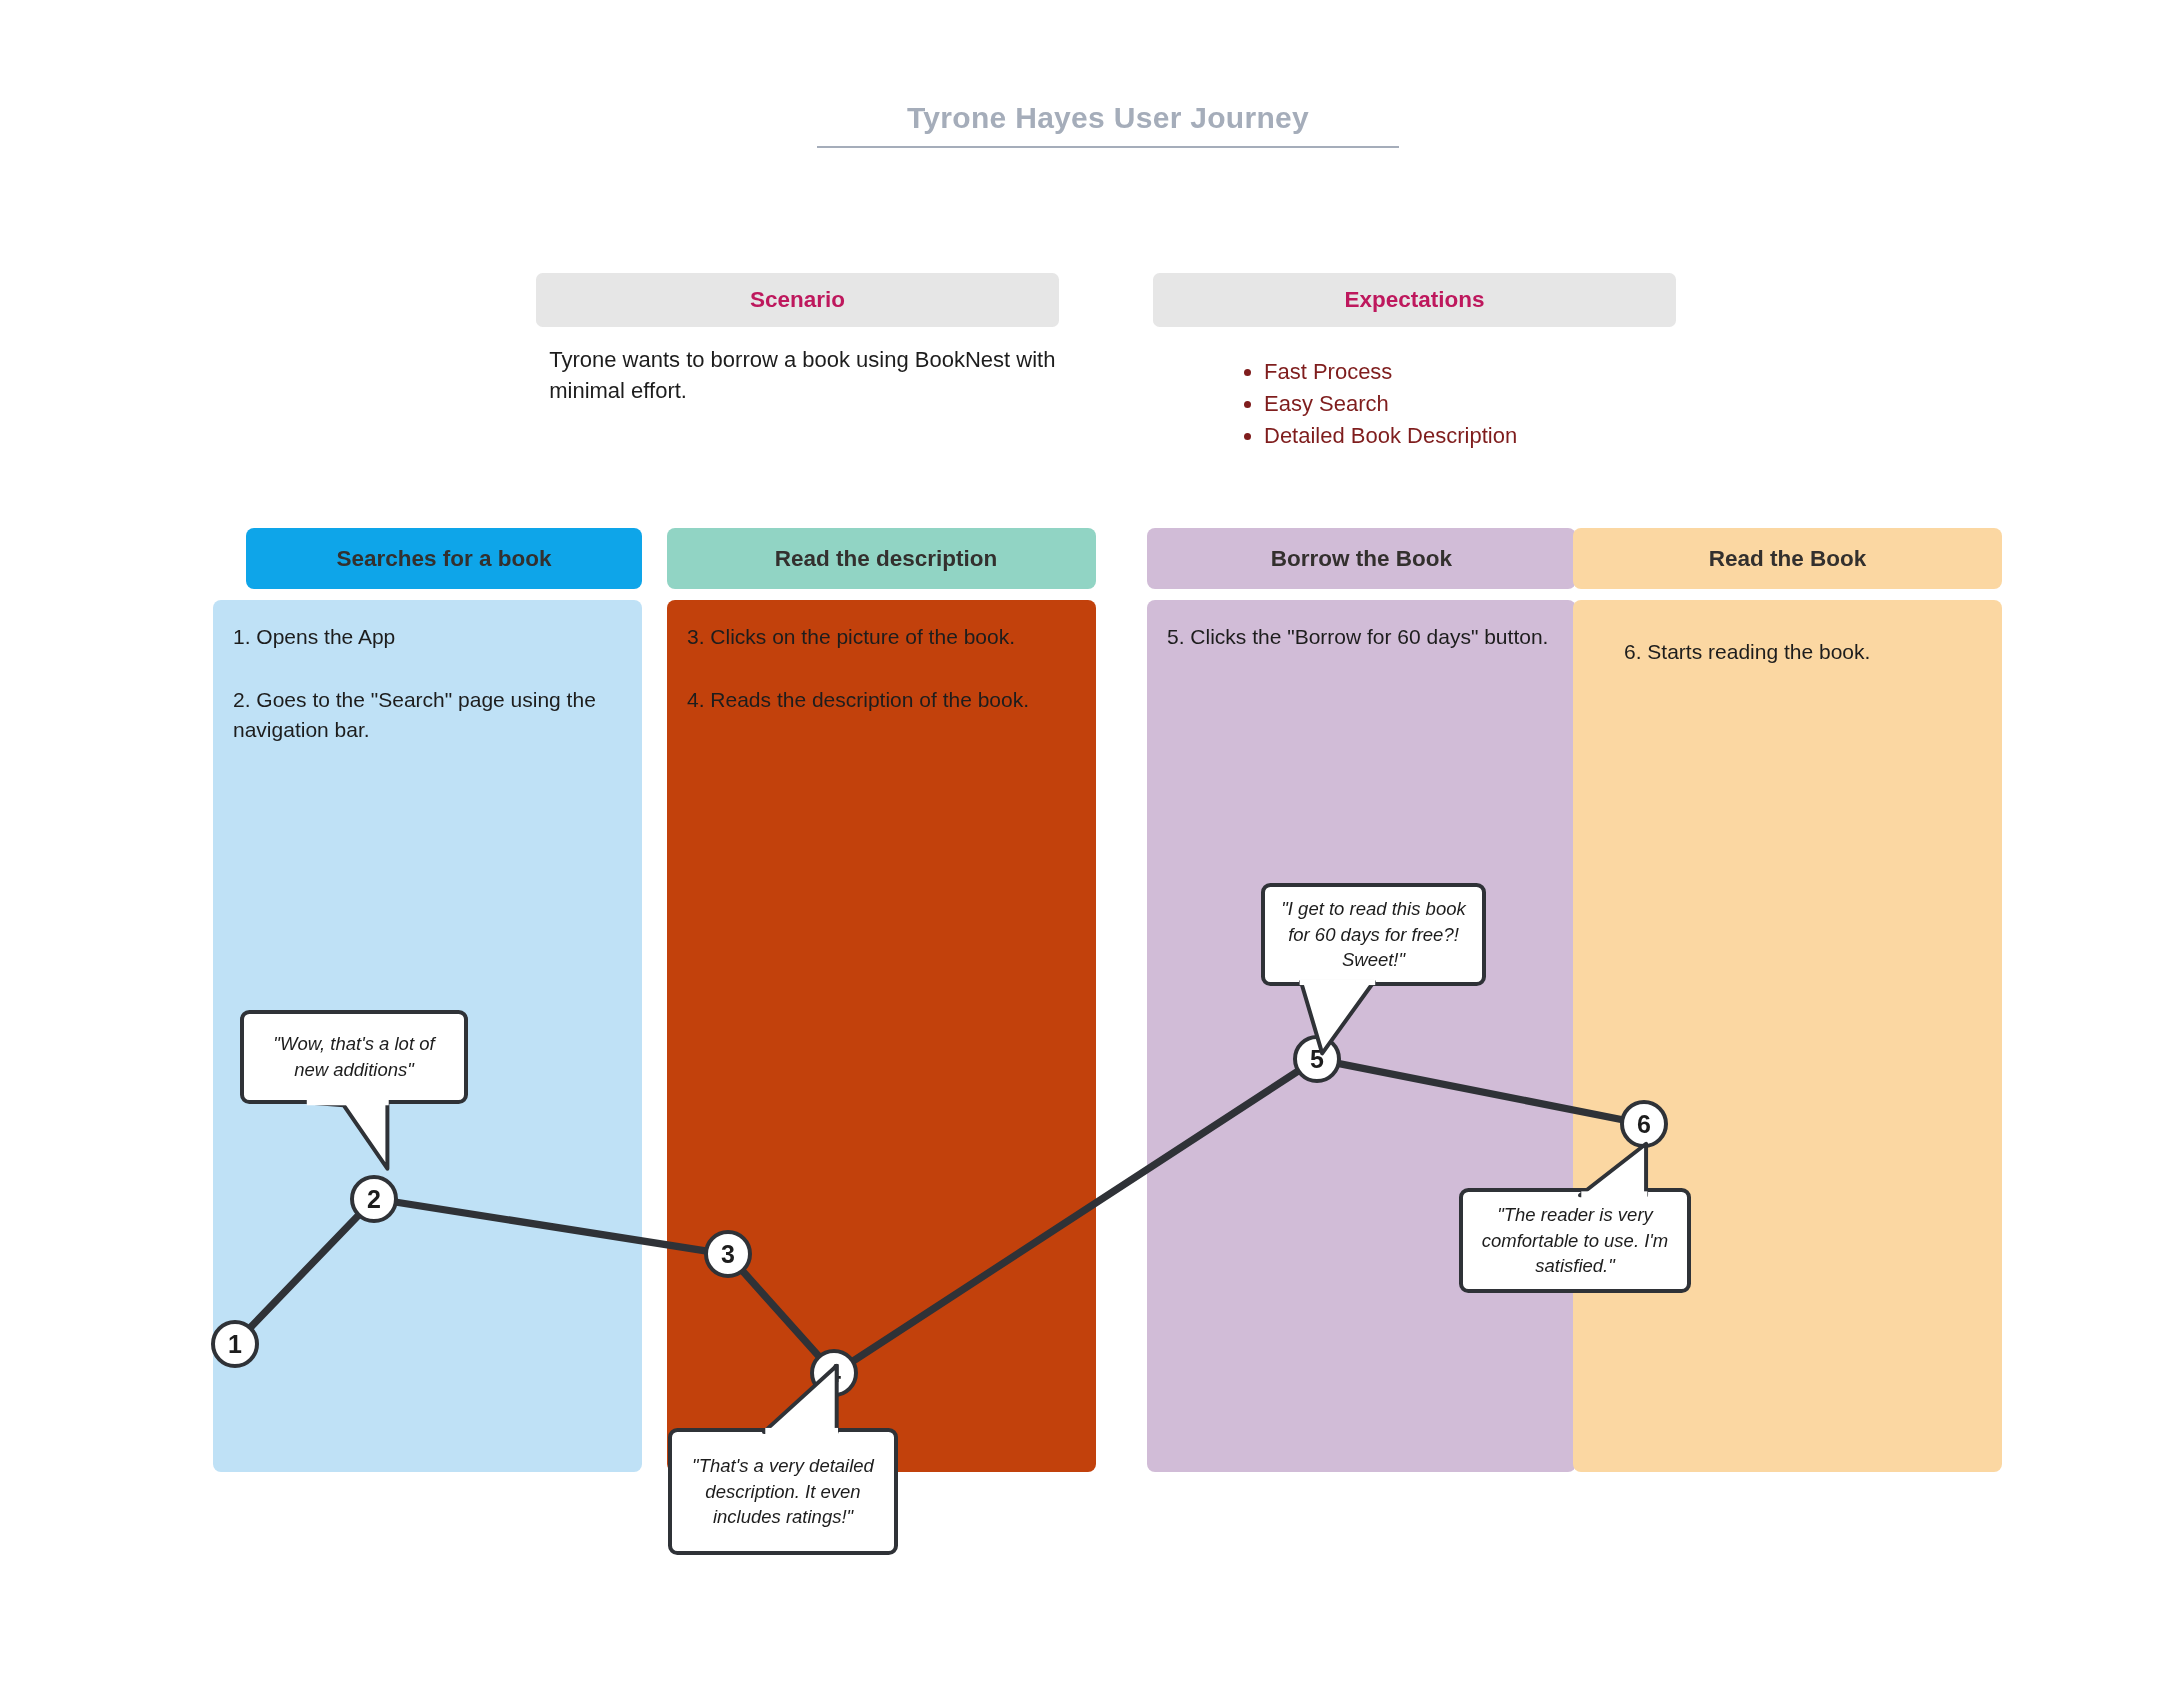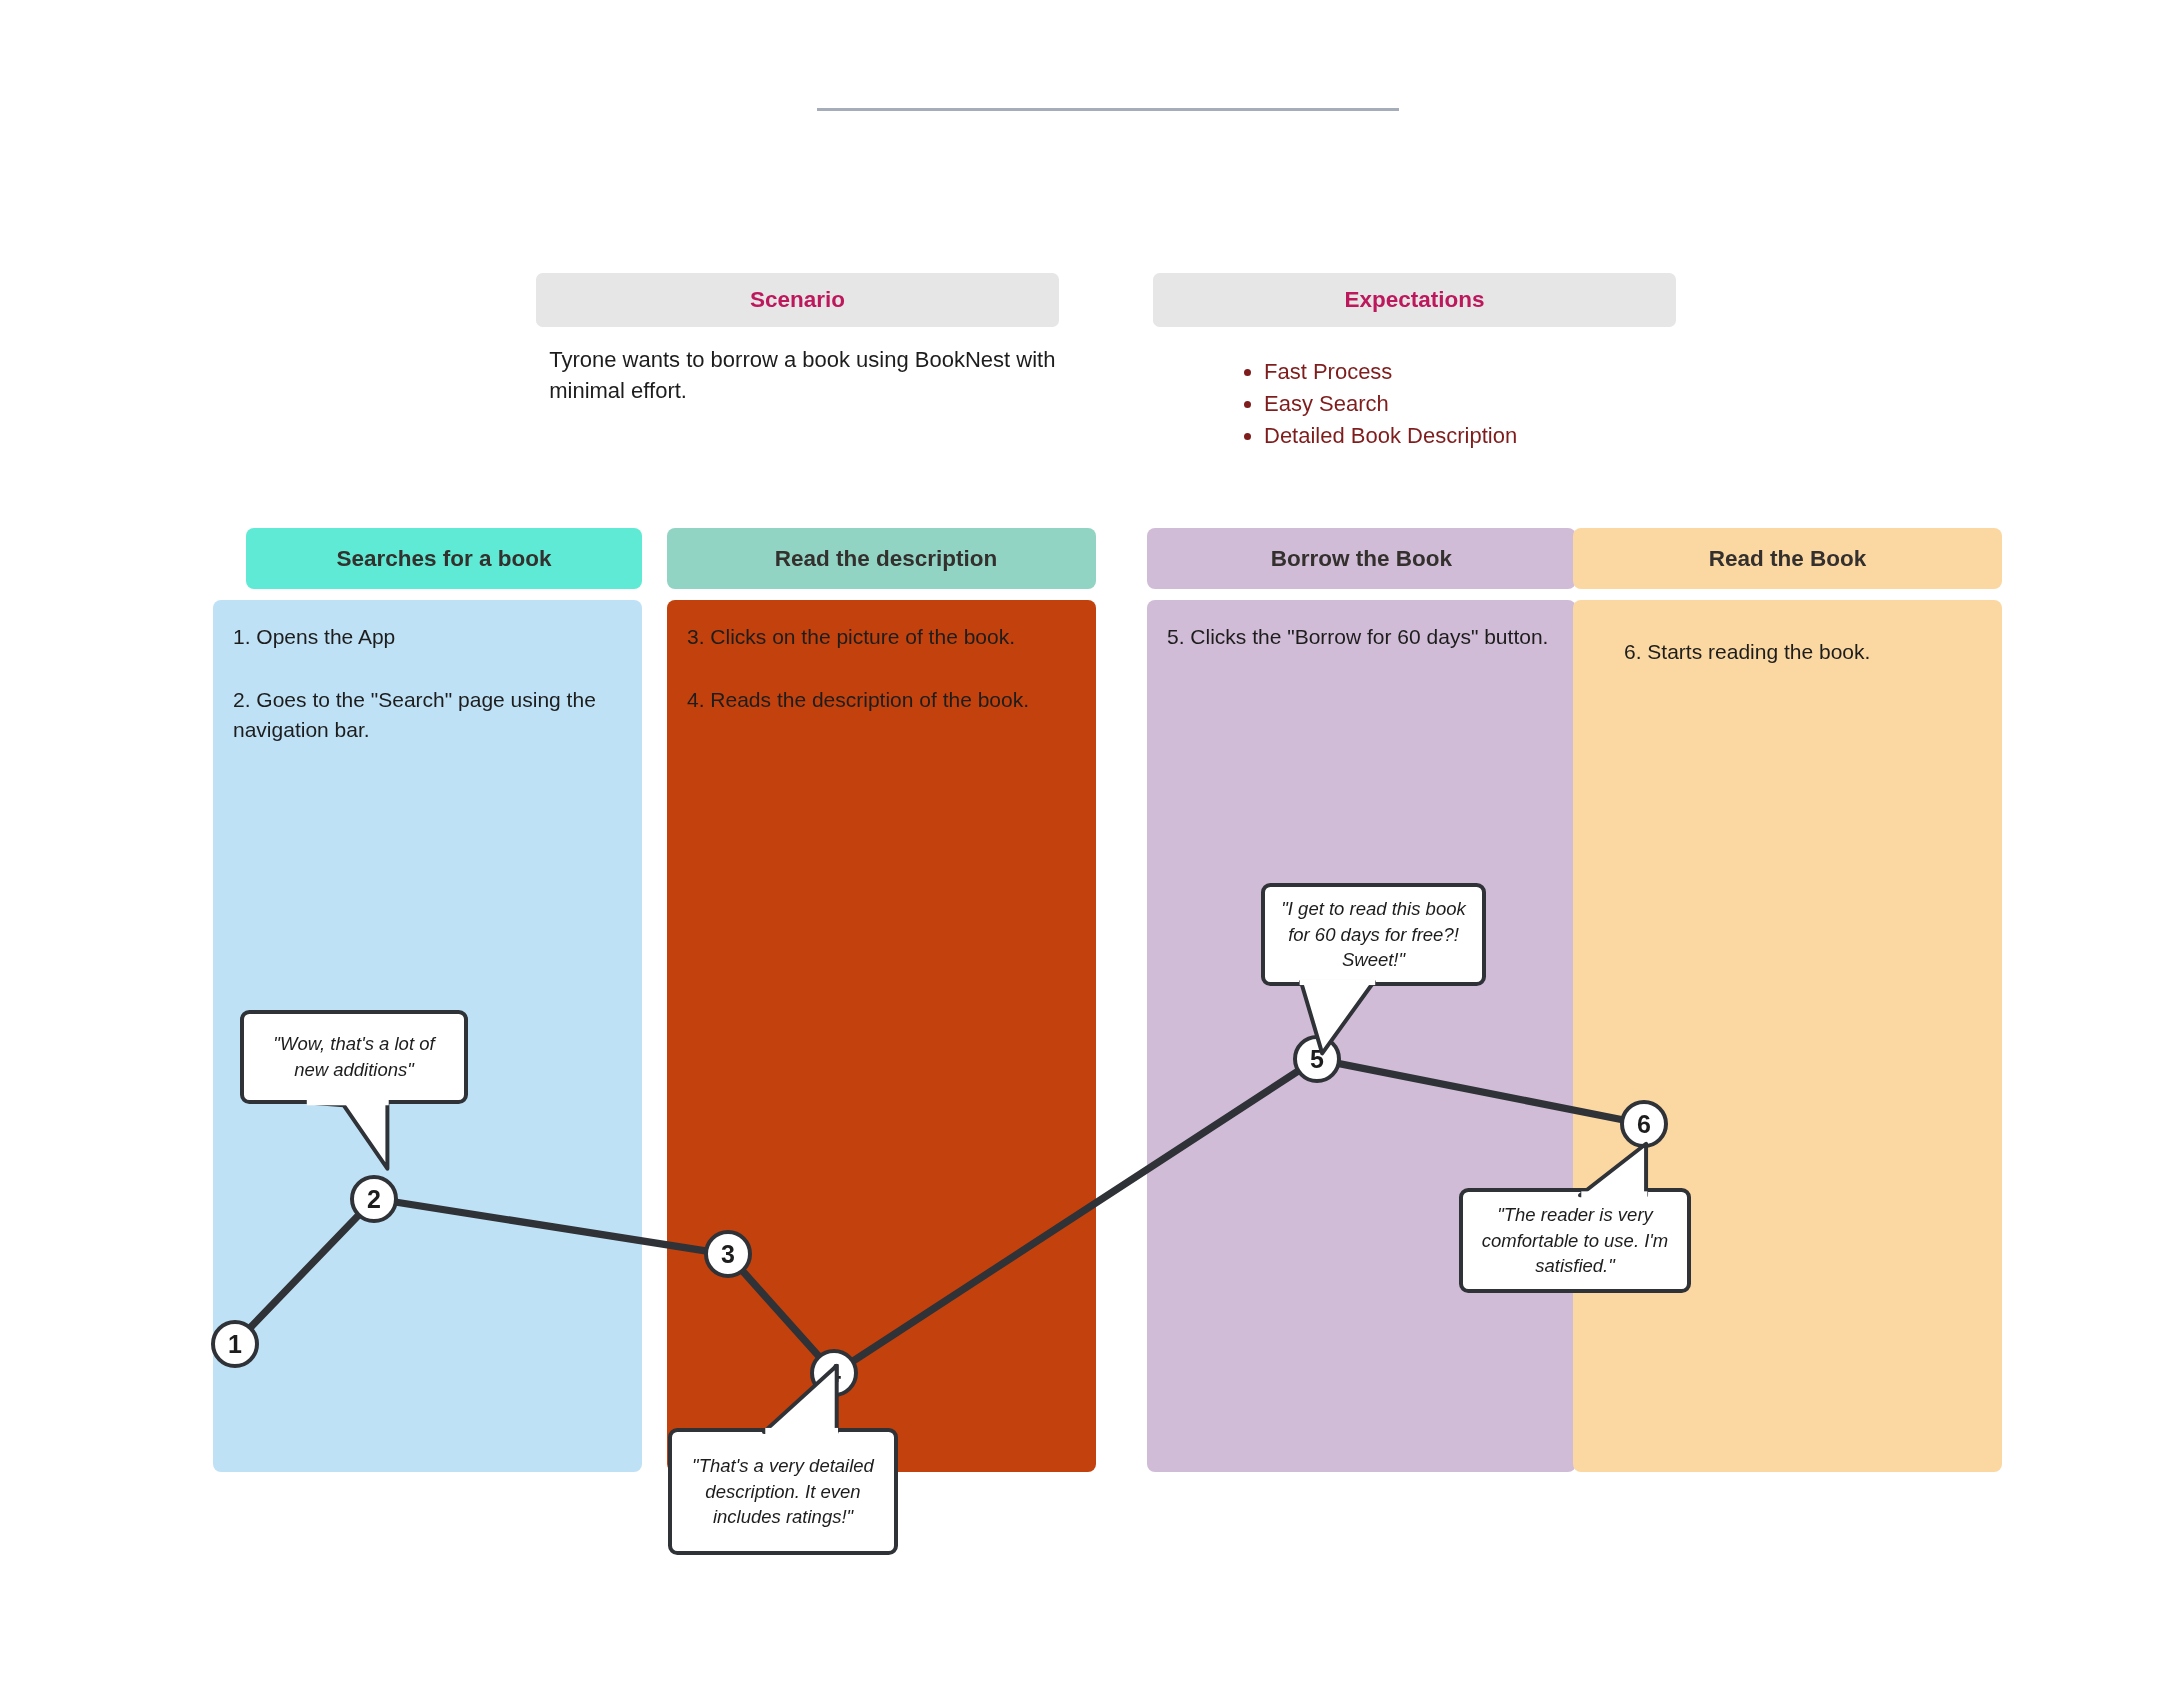--- a/index.html
+++ b/index.html
@@ -131,20 +131,21 @@
     color:#1d1d1d;
     padding:9.3px 12px;
     z-index:4;
   }
   .tail { position:absolute; z-index:5; }
 </style>
 </head>
 <body>
 
 <div id="title-wrap">
+  <div id="page-title">Tyrone Hayes User Journey</div>
   <div id="title-rule"></div>
 </div>
 
 <div class="panel" id="scenario-panel">
   <div class="panel-header">Scenario</div>
   <div id="scenario-body">Tyrone wants to borrow a book using BookNest with minimal effort.</div>
 </div>
 
 <div class="panel" id="expect-panel">
   <div class="panel-header">Expectations</div>
@@ -153,21 +154,21 @@
       <li>Fast Process</li>
       <li>Easy Search</li>
       <li>Detailed Book Description</li>
     </ul>
   </div>
 </div>
 
 <div id="stage-area">
 
   <div class="stage-col" style="left:213px; top:528px;">
-    <div class="stage-head" id="head-0" style="background: #5eead4; margin-left: 33px;">Searches for a book</div>
+    <div class="stage-head" id="head-0" style="background: #0ea5e9; margin-left: 33px;">Searches for a book</div>
     <div class="stage-body" id="body-0" style="background: rgb(191, 225, 246);">
       <div class="step-line">1.  Opens the App</div>
       <div class="step-line">2.  Goes to the "Search" page using the navigation bar.</div>
     </div>
   </div>
 
   <div class="stage-col" style="left:667px; top:528px;">
     <div class="stage-head" id="head-1" style="background: rgb(145, 212, 196); padding-left: 9px;">Read the description</div>
     <div class="stage-body" id="body-1" style="background: #c2410c;">
       <div class="step-line">3.  Clicks on the picture of the book.</div>

